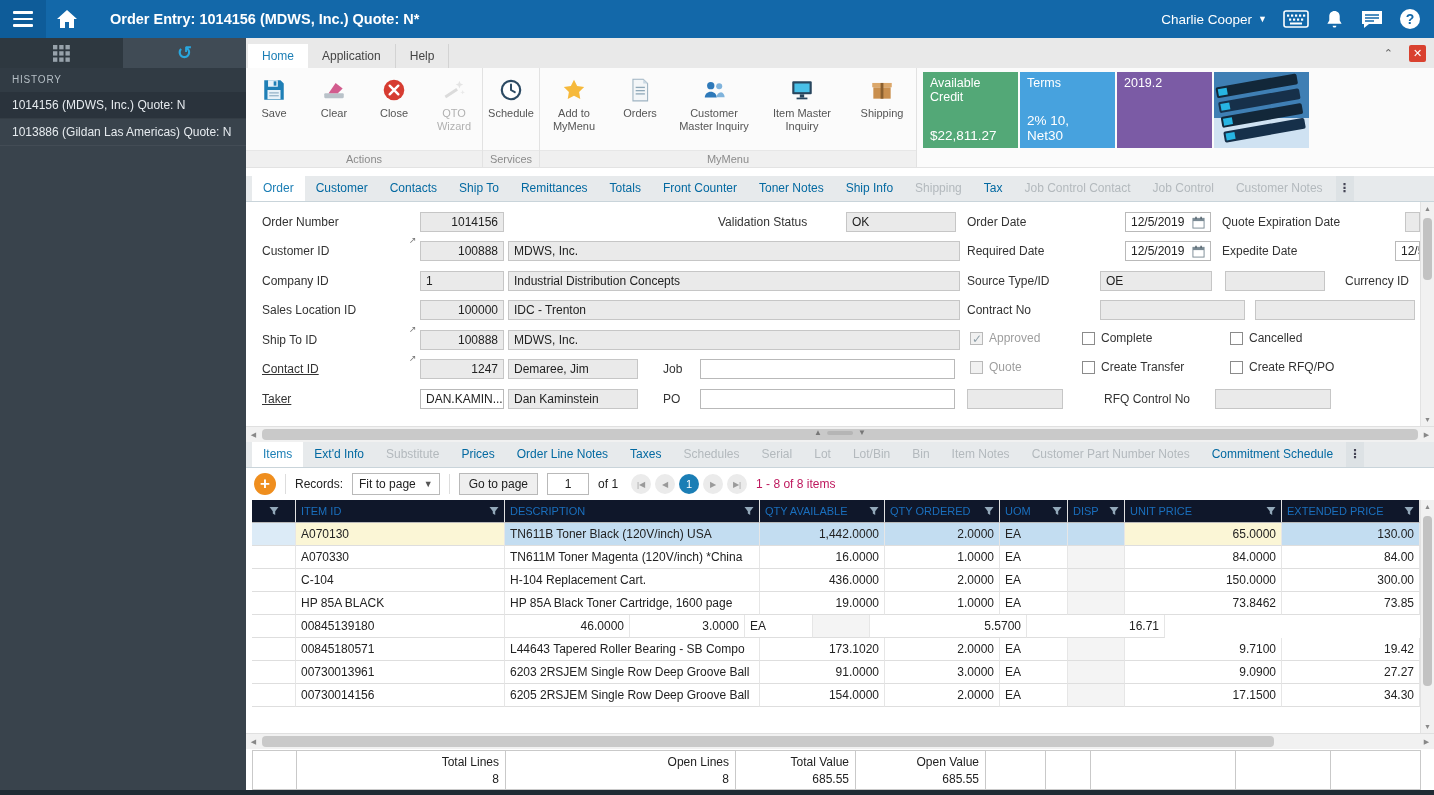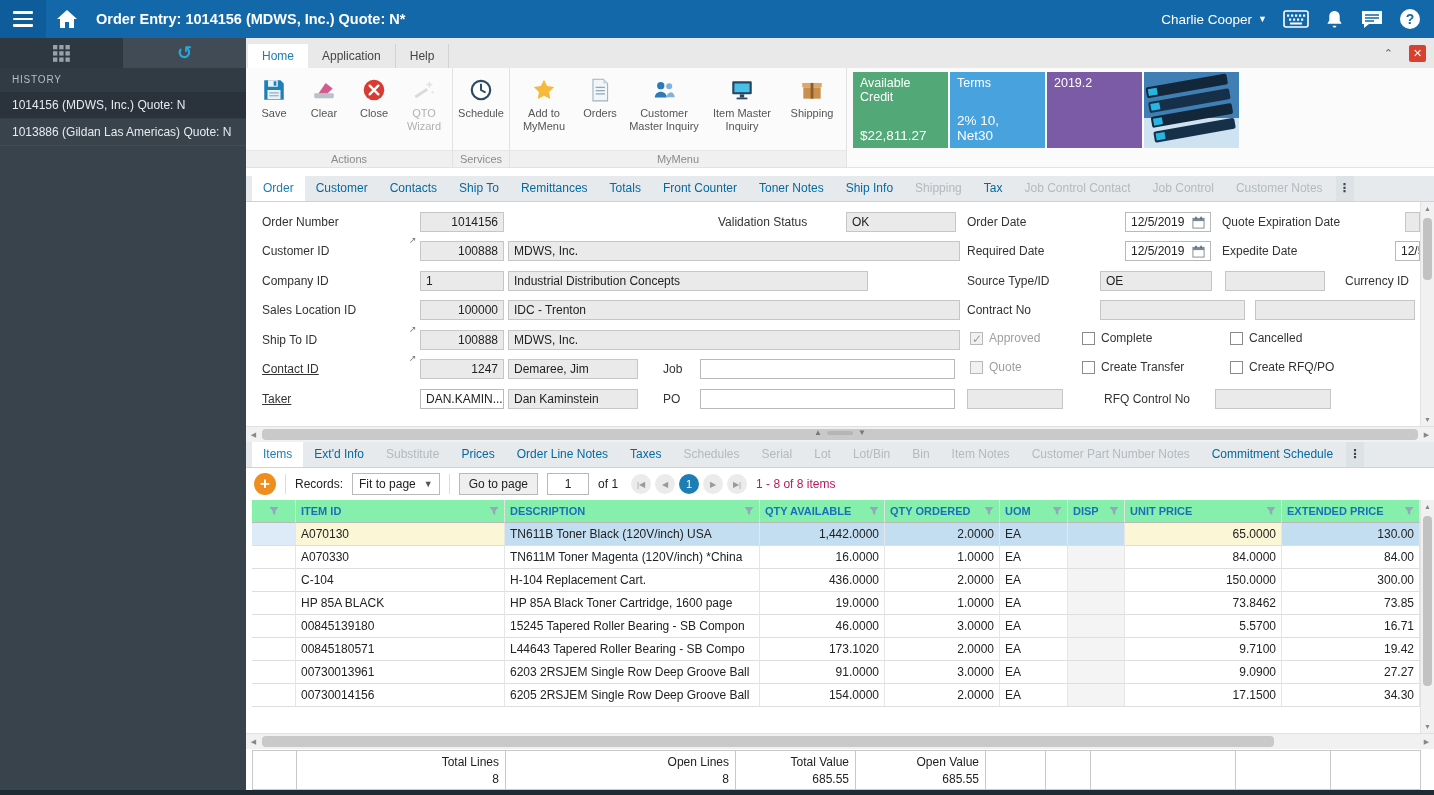--- a/index.html
+++ b/index.html
@@ -5,21 +5,21 @@
 *{margin:0;padding:0;box-sizing:border-box}
 html,body{background:#666}
 #app{position:relative;width:1434px;height:795px;background:#fff;overflow:hidden;
   font-family:"Liberation Sans","DejaVu Sans",sans-serif;font-size:12px;color:#222}
 
 
 .topbar{position:absolute;top:0;left:0;right:0;height:38px;background:#1368a9;display:flex;align-items:center;color:#fff}
 .hamburger{width:46px;height:38px;background:#0e5c99;display:flex;flex-direction:column;justify-content:center;align-items:center;gap:4px;cursor:pointer}
 .hamburger i{display:block;width:20px;height:2.5px;background:#fff;border-radius:1px}
 .home-btn{width:42px;height:38px;display:flex;align-items:center;justify-content:center}
-.tb-title{font-size:14.5px;font-weight:bold;margin-left:8px;white-space:nowrap}
+.tb-title{font-size:14.5px;font-weight:bold;margin-left:22px;white-space:nowrap}
 .tb-right{margin-left:auto;display:flex;align-items:center;gap:16px;padding-right:14px}
 .tb-user{font-size:13.5px;display:flex;align-items:center;gap:6px;white-space:nowrap}
 .tb-ico{display:flex;align-items:center;justify-content:center}
 .help-circ{width:20px;height:20px;border-radius:50%;background:#fff;color:#1368a9;font-weight:bold;font-size:14px;display:flex;align-items:center;justify-content:center}
 
 
 .sidebar{position:absolute;top:38px;left:0;width:246px;bottom:0;background:#39434c}
 .side-tabs{height:30px;display:flex}
 .side-tab{width:123px;display:flex;align-items:center;justify-content:center}
 .side-tab.apps{background:#2e3840}
@@ -36,21 +36,21 @@
 .menu-row{position:absolute;top:0;left:0;right:0;height:30px;background:#e9e9e9;display:flex;align-items:flex-end;padding-left:2px}
 .menu-tab{height:24px;line-height:24px;padding:0 14px;font-size:12px;color:#444;border-right:1px solid #d3d3d3;cursor:pointer}
 .menu-tab.active{background:#fff;color:#1b7eb5;border-right:none}
 .menu-right{position:absolute;right:8px;top:7px;display:flex;align-items:center;gap:16px}
 .chev-up{color:#666;font-size:11px;cursor:pointer}
 .close-x{width:17px;height:17px;background:#d9412f;color:#fff;font-size:11px;font-weight:bold;display:flex;align-items:center;justify-content:center;border-radius:2px;cursor:pointer}
 
 
 .ribbon{position:absolute;top:30px;left:0;right:0;height:100px;background:#fbfbfb;border-bottom:1px solid #e3e3e3;display:flex}
 .rgroup{display:flex;flex-direction:column;border-right:1px solid #e2e2e2}
-.rbuttons{flex:1;display:flex;align-items:flex-start;padding:5px 5px 0 5px;gap:4px}
+.rbuttons{flex:1;display:flex;align-items:flex-start;padding:5px 5px 0 5px;gap:14px}
 .rbtn{width:46px;display:flex;flex-direction:column;align-items:center;text-align:center;cursor:pointer;padding-top:2px}
 .rbtn.w58{width:58px}.rbtn.w74{width:74px}
 .rbtn .ricon{height:30px;display:flex;align-items:center;justify-content:center}
 .rbtn .rlabel{font-size:11px;color:#555;line-height:1.15;margin-top:2px}
 .rbtn.disabled{opacity:.45;cursor:default}
 .rgroup-label{height:17px;line-height:17px;text-align:center;background:#f0f0f0;color:#8b8b8b;font-size:11px;border-top:1px solid #e7e7e7}
 .tiles{display:flex;gap:2px;margin:4px 0 0 6px;align-self:flex-start}
 .tile{width:95px;height:76px;padding:5px 7px;color:#fff;display:flex;flex-direction:column;justify-content:space-between;cursor:pointer;overflow:hidden}
 .tile-title{font-size:12.5px;line-height:1.1}
 .tile-value{font-size:13.5px}
@@ -101,21 +101,21 @@
 .gsel .caret{font-size:9px;color:#555}
 .gbtn{height:22px;border:1px solid #b9b9b9;background:#efefef;display:flex;align-items:center;padding:0 9px;cursor:pointer}
 .pginput{width:42px;height:22px;border:1px solid #b9b9b9;background:#fff;display:flex;align-items:center;justify-content:center;cursor:text}
 .pager{display:flex;align-items:center;gap:4px;margin-left:4px}
 .pg{width:20px;height:20px;border-radius:50%;background:#ebebeb;color:#9a9a9a;font-size:8px;display:flex;align-items:center;justify-content:center;cursor:pointer}
 .pg.active{background:#1b7eb5;color:#fff;font-size:11px}
 .gcount{color:#be185d}
 
 
 #grid-header{position:absolute;top:462px;left:6px;display:flex}
-.gh{display:flex;align-items:center;justify-content:space-between;gap:3px;height:23px;padding:0 5px;background:#86efac;border-right:1px solid #e2e2e2;border-bottom:1px solid #b9b9b9;color:#1a6fbd;font-size:11px;font-weight:bold;white-space:nowrap;overflow:hidden;cursor:pointer}
+.gh{display:flex;align-items:center;justify-content:space-between;gap:3px;height:23px;padding:0 5px;background:#0f172a;border-right:1px solid #e2e2e2;border-bottom:1px solid #b9b9b9;color:#1a6fbd;font-size:11px;font-weight:normal;white-space:nowrap;overflow:hidden;cursor:pointer}
 .gh.c0{justify-content:center}
 #grid-body{position:absolute;top:485px;left:6px}
 .grow{display:flex;cursor:pointer}
 .gc{height:23px;line-height:22px;padding:0 5px;border-right:1px solid #e6e6e6;border-bottom:1px solid #dedede;font-size:12px;color:#222;overflow:hidden;white-space:nowrap;background:#fff}
 .gc.numcell{text-align:right}
 .gc.dispcell{background:#f4f4f4}
 .grow.selected .gc{background:#c3ddf1}
 .grow.selected .gc.ycell{background:#fbf6d6}
 .grow.selected .gc.c0{background:#dcebf7}
 .c0{width:44px}.c1{width:209px}.c2{width:255px}.c3{width:125px}.c4{width:115px}
@@ -445,21 +445,21 @@
       </div>
       <span class="flabel" style="left:976px;top:42px">Expedite Date</span>
       <div class="fbox white" style="left:1149px;top:39px;width:25px">
           <span>12/5/2</span>
         </div>
 
       <span class="flabel" style="left:16px;top:72px">Company ID</span>
       <div class="fbox" style="left:174px;top:69px;width:84px">
           <span>1</span>
         </div>
-      <div class="fbox" style="left:262px;top:69px;width:360px">
+      <div class="fbox" style="left:262px;top:69px;width:452px">
           <span>Industrial Distribution Concepts</span>
         </div>
       <span class="flabel" style="left:721px;top:72px">Source Type/ID</span>
       <div class="fbox" style="left:854px;top:69px;width:112px">
           <span>OE</span>
         </div>
       <div class="fbox" style="left:979px;top:69px;width:100px">
           <span></span>
         </div>
       <span class="flabel" style="left:1099px;top:72px">Currency ID</span>
@@ -715,21 +715,20 @@
           <div class="gc c3 numcell">19.0000</div>
           <div class="gc c4 numcell">1.0000</div>
           <div class="gc c5">EA</div>
           <div class="gc c6 dispcell"></div>
           <div class="gc c7 numcell ycell">73.8462</div>
           <div class="gc c8 numcell">73.85</div>
         </div>
         <div class="grow">
           <div class="gc c0"></div>
           <div class="gc c1 ycell">00845139180</div>
-          <div class="gc c2">15245 Tapered Roller Bearing - SB Compon</div>
           <div class="gc c3 numcell">46.0000</div>
           <div class="gc c4 numcell">3.0000</div>
           <div class="gc c5">EA</div>
           <div class="gc c6 dispcell"></div>
           <div class="gc c7 numcell ycell">5.5700</div>
           <div class="gc c8 numcell">16.71</div>
         </div>
         <div class="grow">
           <div class="gc c0"></div>
           <div class="gc c1 ycell">00845180571</div>

